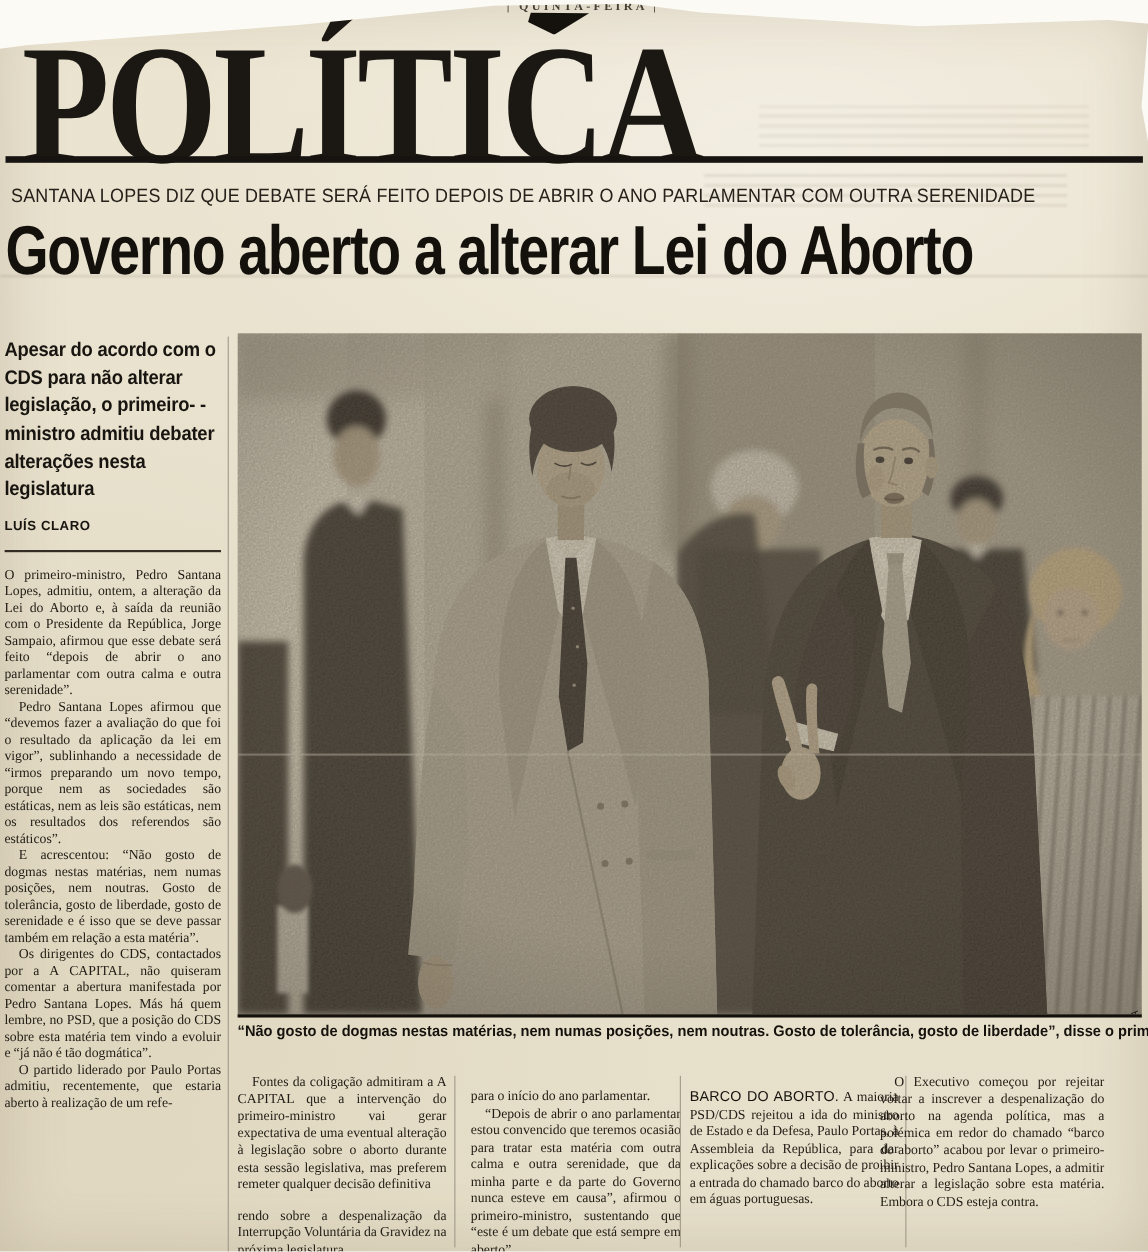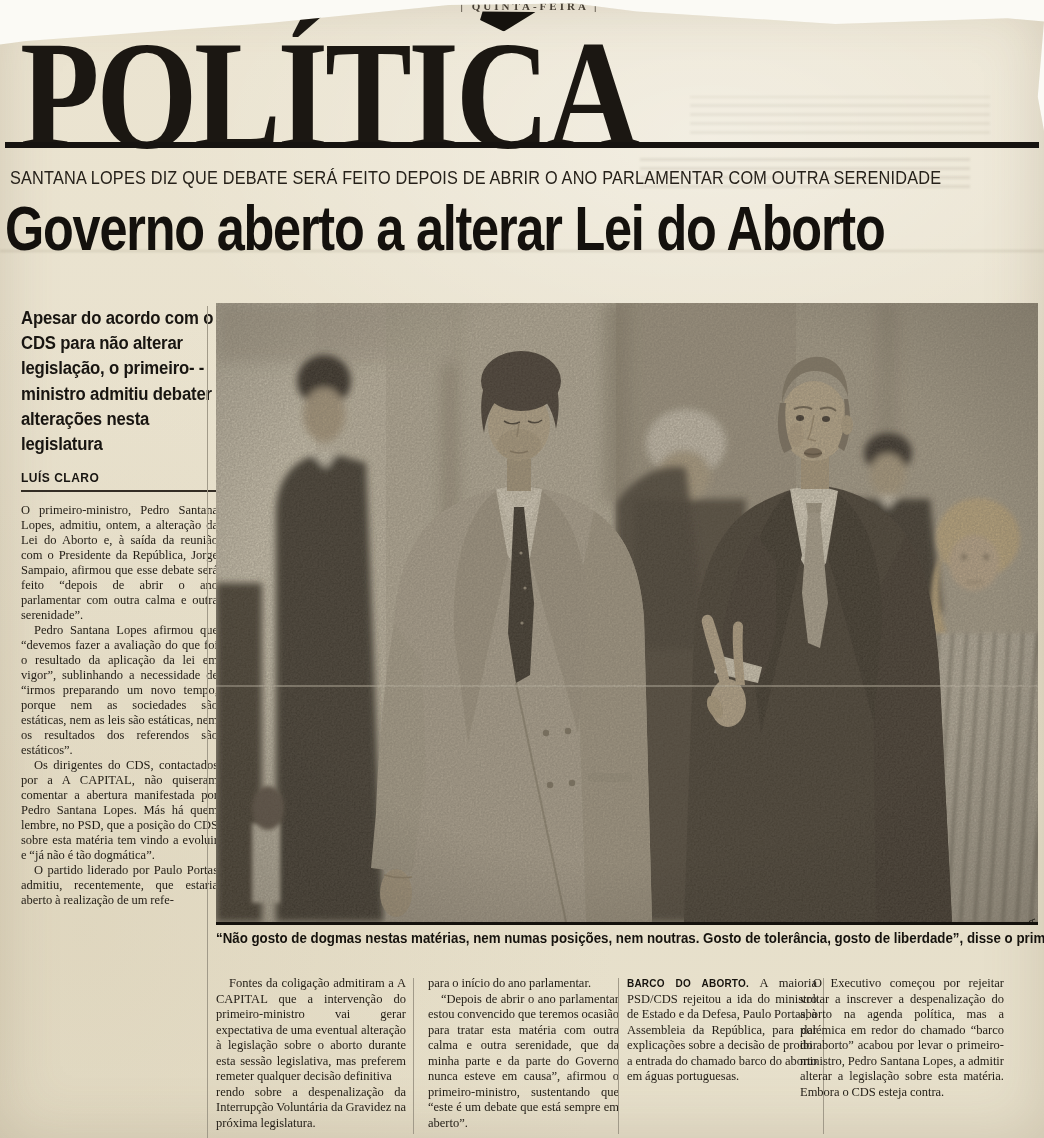--- a/index.html
+++ b/index.html
@@ -25,32 +25,32 @@
     letter-spacing:-4px;color:#1b1712;white-space:nowrap;}
   .rule{left:5px;top:142px;width:1034px;height:6px;background:#161310;}
   .kicker{left:10px;top:168px;width:1030px;}
   .kicker span{display:inline-block;transform:scaleX(.93);transform-origin:0 0;
     font-family:"Liberation Sans",sans-serif;font-size:17.5px;letter-spacing:.2px;
     color:#26211a;white-space:nowrap;}
   .headline{left:5px;top:194px;width:1035px;height:86px;margin:0;}
   .headline span{display:inline-block;transform:scaleX(.8);transform-origin:0 0;
     font-family:"Liberation Sans",sans-serif;font-weight:bold;font-size:63px;
     letter-spacing:-1.5px;line-height:1.1;color:#14110d;white-space:nowrap;}
-  .col1{left:21px;top:306px;width:197px;height:832px;overflow:hidden;}
+  .col1{left:4px;top:306px;width:197px;height:832px;overflow:hidden;}
   .lead{width:212px;transform:scaleX(.93);transform-origin:0 0;margin:0 0 14px 0;
     font-family:"Liberation Sans",sans-serif;font-weight:bold;font-size:18px;
     line-height:1.4;letter-spacing:-.2px;color:#181511;}
   .byline{font-family:"Liberation Sans",sans-serif;font-weight:bold;font-size:12px;
-    letter-spacing:.5px;color:#181511;padding-bottom:5px;border-bottom:2px solid #332d24;
+    letter-spacing:.5px;color:#181511;padding-bottom:15px;border-bottom:2px solid #332d24;
     margin-bottom:11px;}
   p.body{font-family:"Liberation Serif",serif;font-size:12.5px;line-height:15px;
     text-align:justify;margin:0;text-indent:13px;color:#211c15;word-spacing:-.3px;}
-  p.body.noind{text-indent:0;}
+  p.body.noind{text-indent:0;margin-top:13px;}
   .bcol p.body{line-height:15.5px;}
-  .runin{font-family:"Liberation Sans",sans-serif;font-weight:bold;font-size:10px;
+  .runin{font-family:"Liberation Sans",sans-serif;font-weight:normal;font-size:13px;
     letter-spacing:.2px;color:#16130e;}
   .vrule{width:1px;background:#a19a89;}
   .photo{left:216px;top:303px;width:822px;height:619px;overflow:hidden;
     border-bottom:3px solid #14110c;background:#c6bfab;}
   .photo svg{display:block;}
   .credit{position:absolute;right:1px;bottom:4px;transform:rotate(-90deg);
     transform-origin:100% 100%;font-family:"Liberation Sans",sans-serif;font-size:9px;
     letter-spacing:.6px;color:#14110c;white-space:nowrap;}
   .caption{left:216px;top:929px;width:824px;}
   .caption span{display:inline-block;transform:scaleX(.95);transform-origin:0 0;
@@ -85,20 +85,21 @@
     <div class="abs bleed b2"></div>
 
     <div class="abs kicker"><span>SANTANA LOPES DIZ QUE DEBATE SERÁ FEITO DEPOIS DE ABRIR O ANO PARLAMENTAR COM OUTRA SERENIDADE</span></div>
     <h2 class="abs headline"><span>Governo aberto a alterar Lei do Aborto</span></h2>
 
     <div class="abs col1">
       <p class="lead">Apesar do acordo com o CDS para não alterar legislação, o primeiro- -ministro admitiu debater alterações nesta legislatura</p>
       <div class="byline">LUÍS CLARO</div>
       <p class="body noind">O primeiro-ministro, Pedro Santana Lopes, admitiu, ontem, a alteração da Lei do Aborto e, à saída da reunião com o Presidente da República, Jorge Sampaio, afirmou que esse debate será feito “depois de abrir o ano parlamentar com outra calma e outra serenidade”.</p>
       <p class="body">Pedro Santana Lopes afirmou que “devemos fazer a avaliação do que foi o resultado da aplicação da lei em vigor”, sublinhando a necessidade de “irmos preparando um novo tempo, porque nem as sociedades são estáticas, nem as leis são estáticas, nem os resultados dos referendos são estáticos”.</p>
+      <p class="body">E acrescentou: “Não gosto de dogmas nestas matérias, nem numas posições, nem noutras. Gosto de tolerância, gosto de liberdade, gosto de serenidade e é isso que se deve passar também em relação a esta matéria”.</p>
       <p class="body">Os dirigentes do CDS, contactados por a A CAPITAL, não quiseram comentar a abertura manifestada por Pedro Santana Lopes. Más há quem lembre, no PSD, que a posição do CDS sobre esta matéria tem vindo a evoluir e “já não é tão dogmática”.</p>
       <p class="body">O partido liderado por Paulo Portas admitiu, recentemente, que estaria aberto à realização de um refe-</p>
     </div>
     <div class="abs vrule vr1"></div>
 
     <div class="abs photo">
       <svg width="822" height="619" viewBox="0 0 822 619">
         <defs>
           <filter id="b2" x="-20%" y="-20%" width="140%" height="140%">
               <feGaussianBlur stdDeviation="2"></feGaussianBlur>

